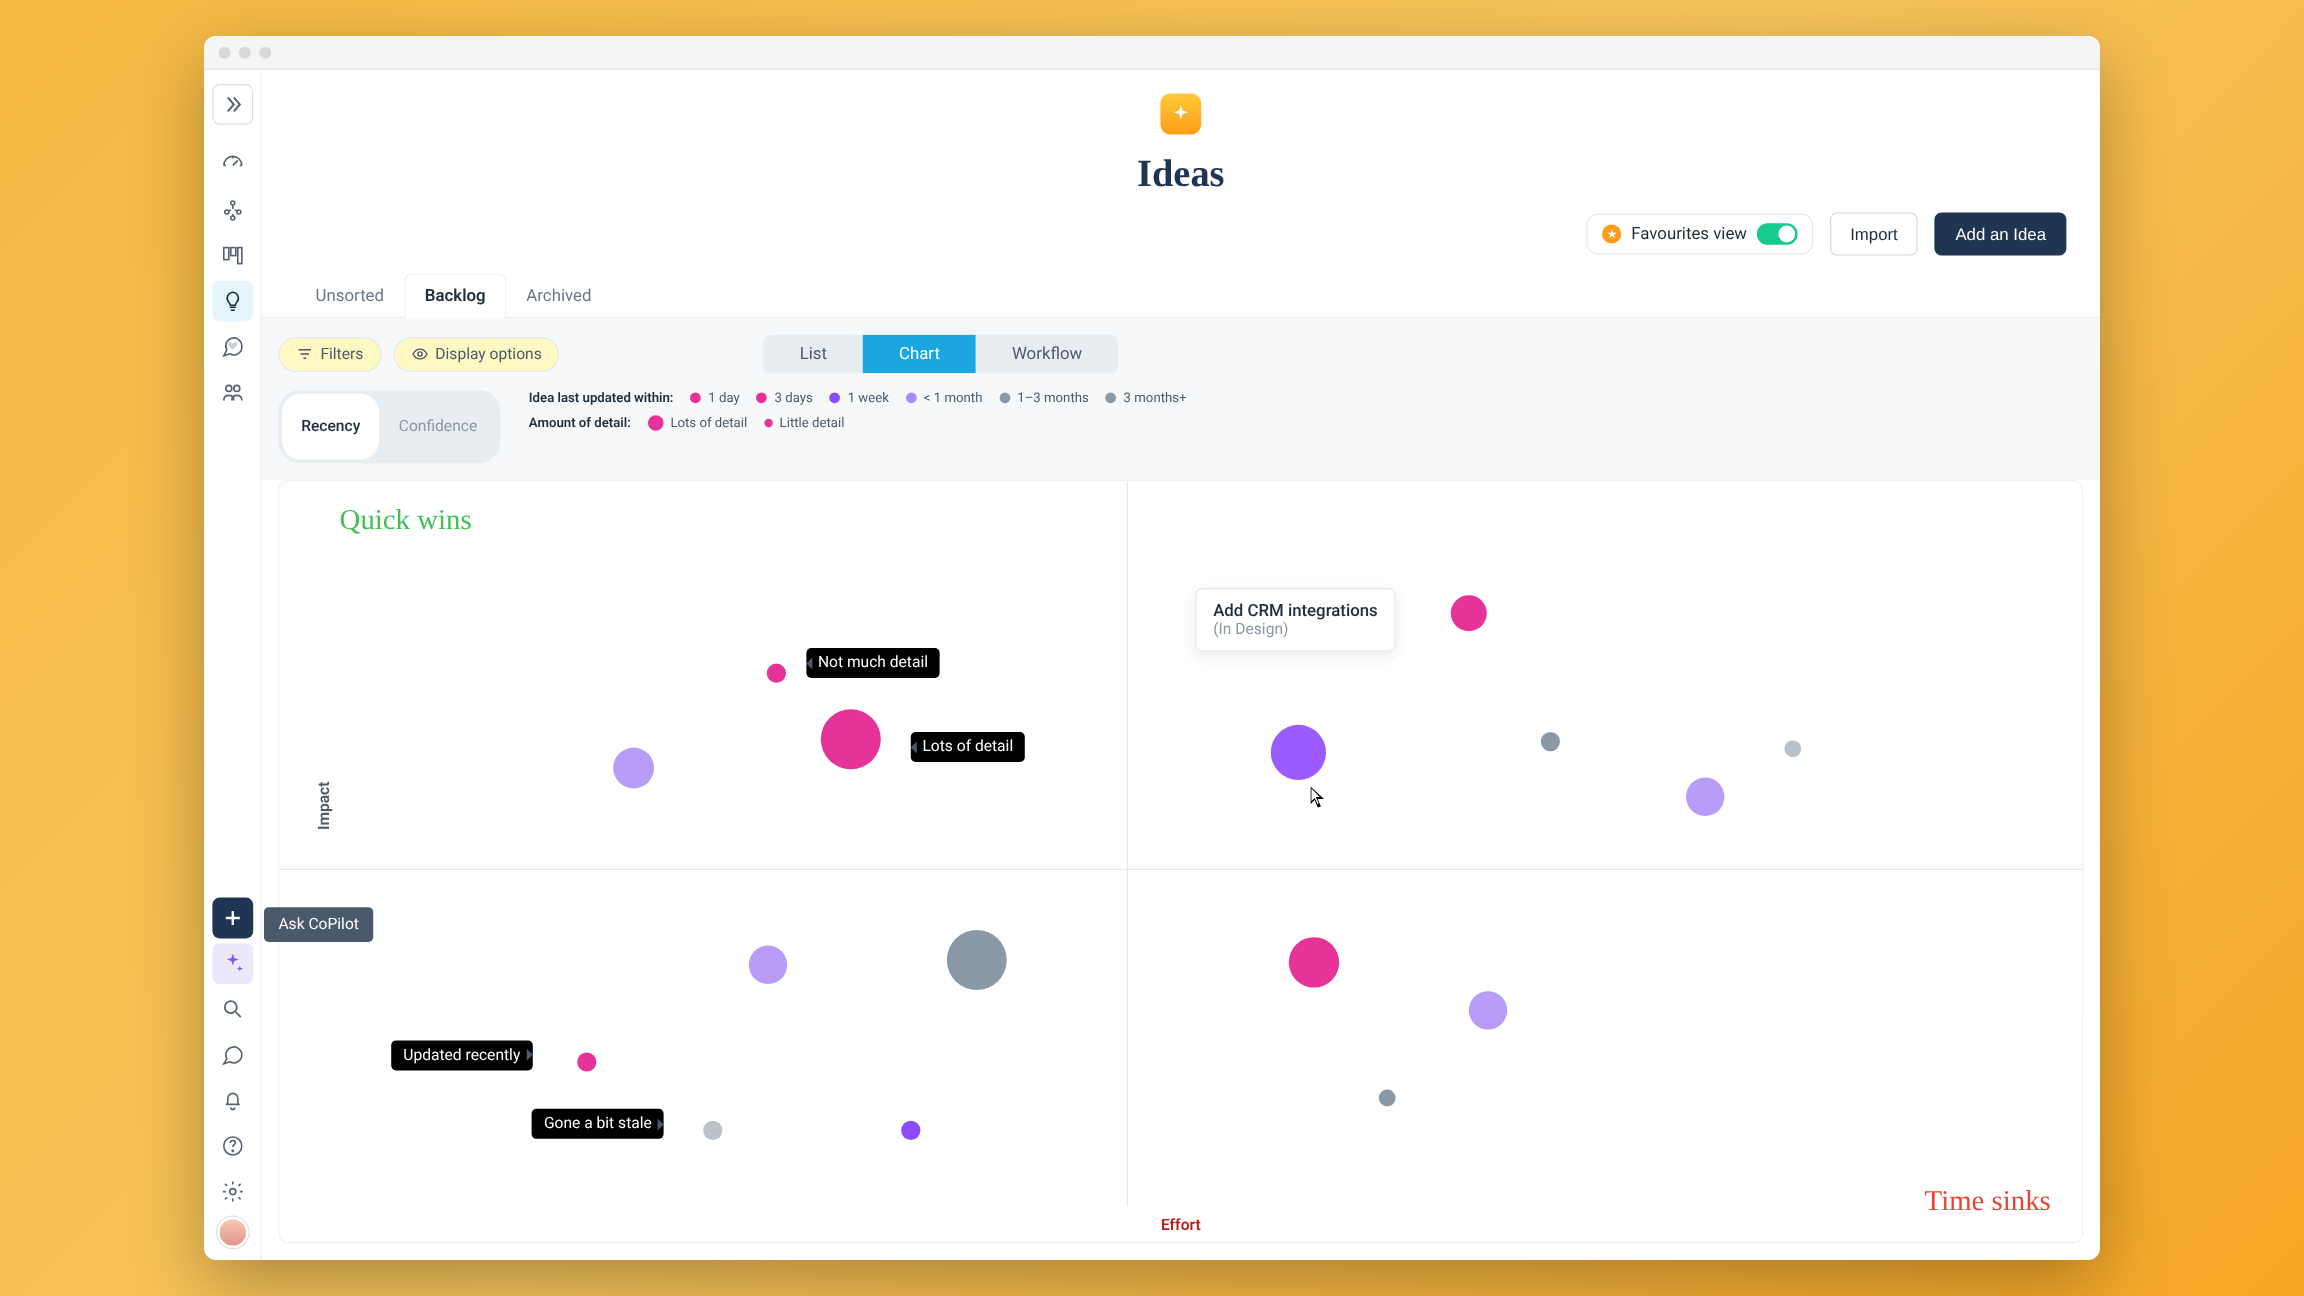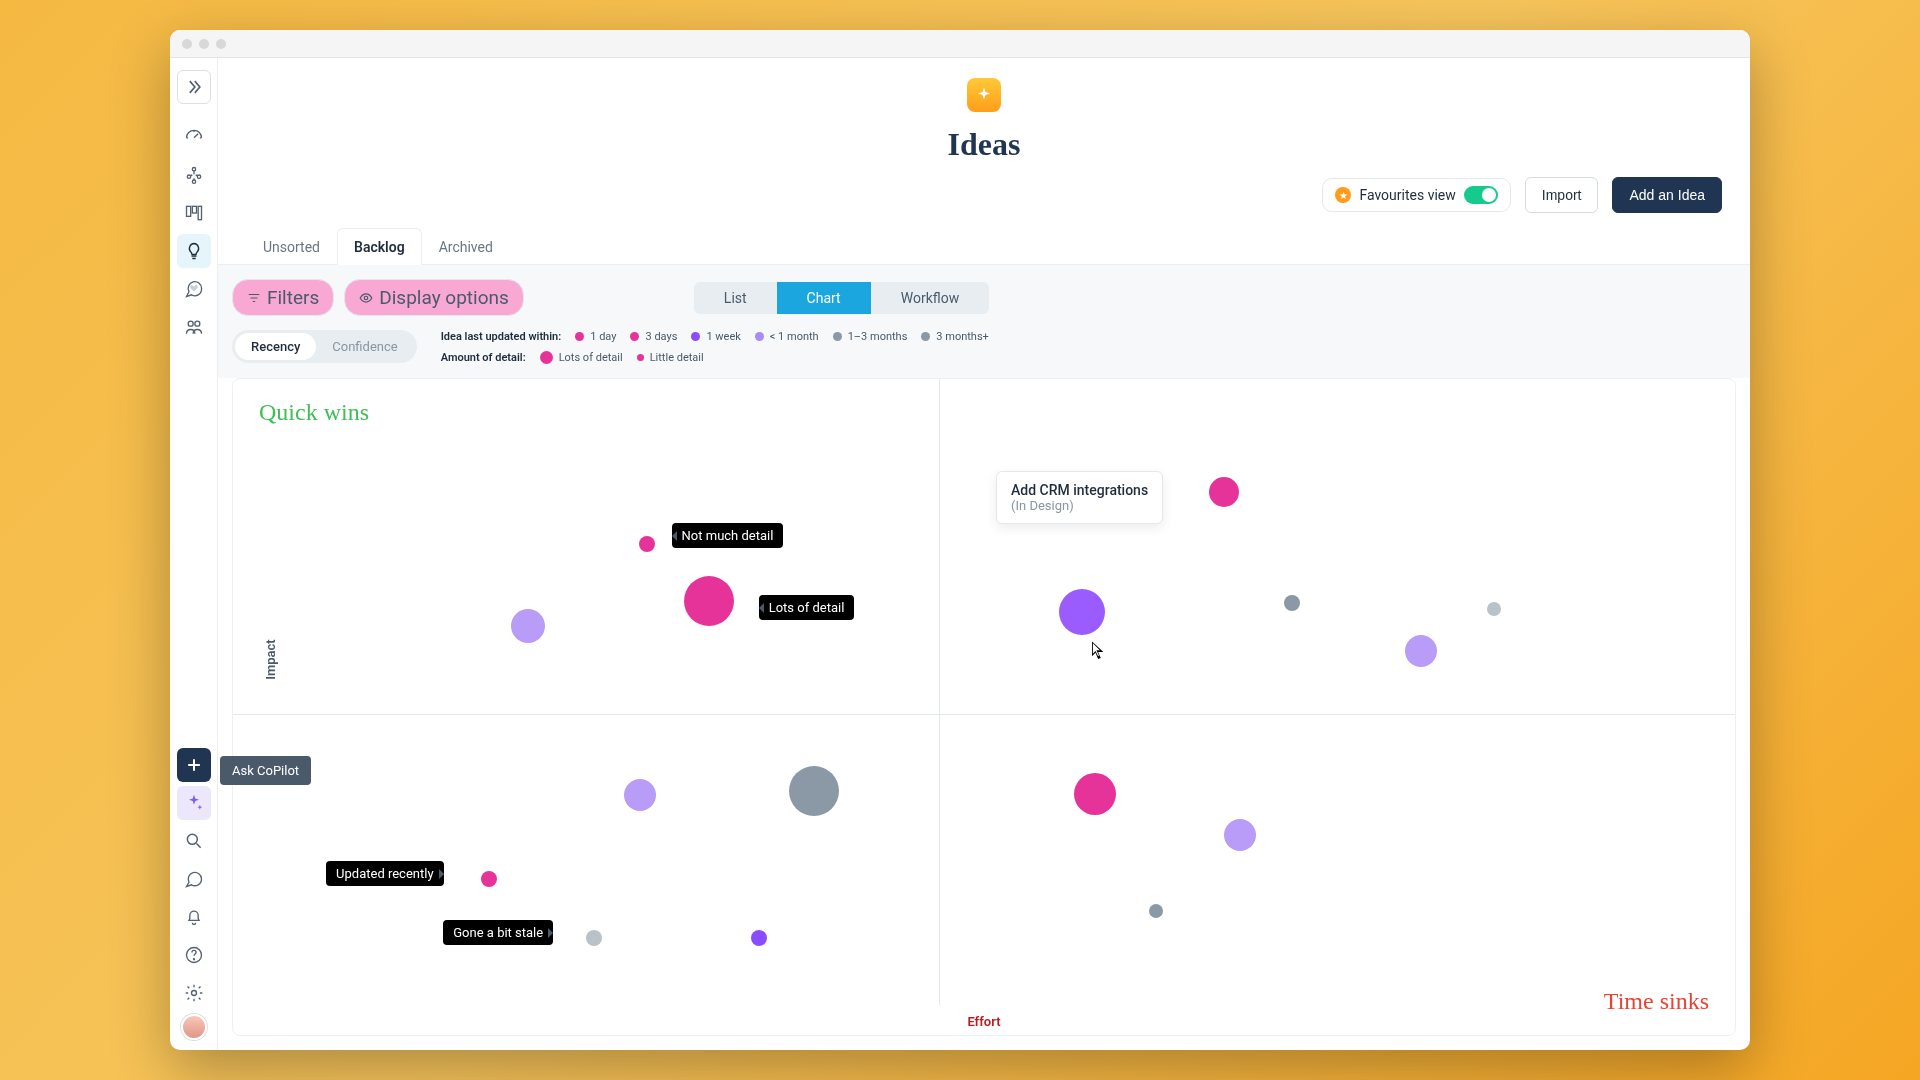--- a/index.html
+++ b/index.html
@@ -148,23 +148,23 @@
   background: #fff;
 }
 .toolbar {
   background: #f6f8fa;
   padding: 14px 28px 14px 14px;
   display: flex; flex-direction: column; gap: 14px;
 }
 .toolbar-row1 { display: flex; align-items: center; gap: 10px; }
 .pill-btn {
   display: flex; align-items: center; gap: 6px;
-  background: #f9a8d4; border: 1px solid #e3e8ec;
+  background: #fef9c3; border: 1px solid #e3e8ec;
   padding: 6px 14px; border-radius: 16px;
-  font-size: 19px; color: #4a5a6b; cursor: pointer;
+  font-size: 13px; color: #4a5a6b; cursor: pointer;
 }
 .view-switch {
   margin-left: auto;
   display: flex;
   background: #e8edf1;
   border-radius: 6px;
   overflow: hidden;
 }
 .vs-opt {
   padding: 8px 30px;
@@ -173,21 +173,21 @@
   cursor: pointer;
 }
 .vs-opt.active { background: #1ba6e0; color: #fff; }
 .mode-switch {
   display:inline-flex;
   background: #e8edf1;
   border-radius: 18px;
   padding: 3px;
 }
 .ms-opt {
-  padding: 6px 16px;
+  padding: 20px 16px;
   font-size: 13px;
   border-radius: 16px;
   color: #8a96a3;
   cursor: pointer;
 }
 .ms-opt.active { background: #fff; color: #1f2d3d; font-weight: 500; }
 .legend-block { display: flex; flex-direction: column; gap: 8px; font-size: 11px; }
 .legend-line { display: flex; align-items: center; gap: 14px; flex-wrap: wrap; }
 .legend-label { color: #1f2d3d; font-weight: 600; }
 .legend-item { display: flex; align-items: center; gap: 6px; color: #4a5a6b; }
@@ -201,20 +201,21 @@
   background: #fff;
   border: 1px solid #eef1f4;
   border-radius: 8px;
   position: relative;
   overflow: hidden;
 }
 .q-label {
   position: absolute;
   font-family: Georgia, serif;
   font-size: 24px;
+  margin-left: 24px;
 }
 .q-tl { color: #3fbf55; top: 20px; left: 26px; }
 .q-br { color: #e74434; bottom: 20px; right: 26px; }
 .axis-x {
   position: absolute;
   bottom: 6px; left: 50%; transform: translateX(-50%);
   font-size: 13px; color: #b91c1c; font-weight: 600;
 }
 .axis-y {
   position: absolute;

